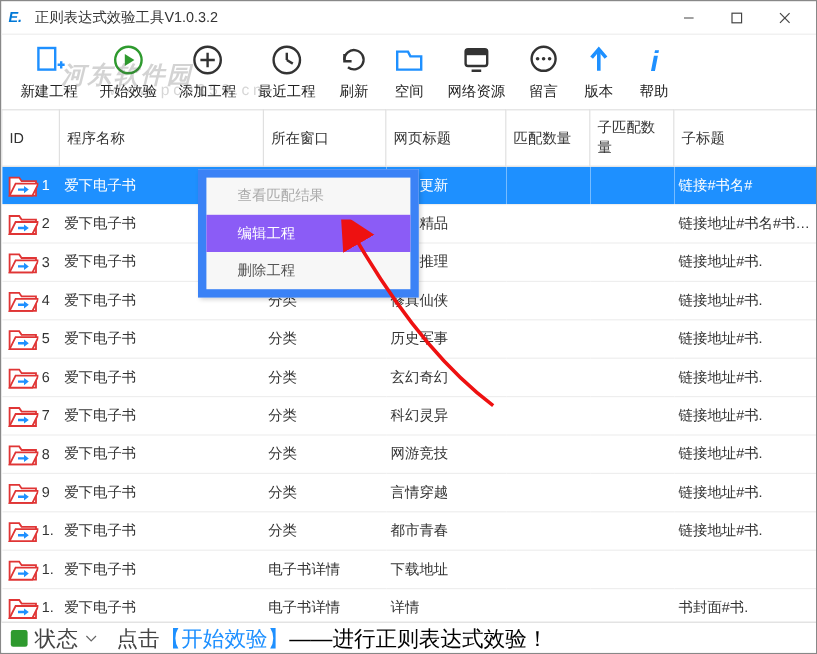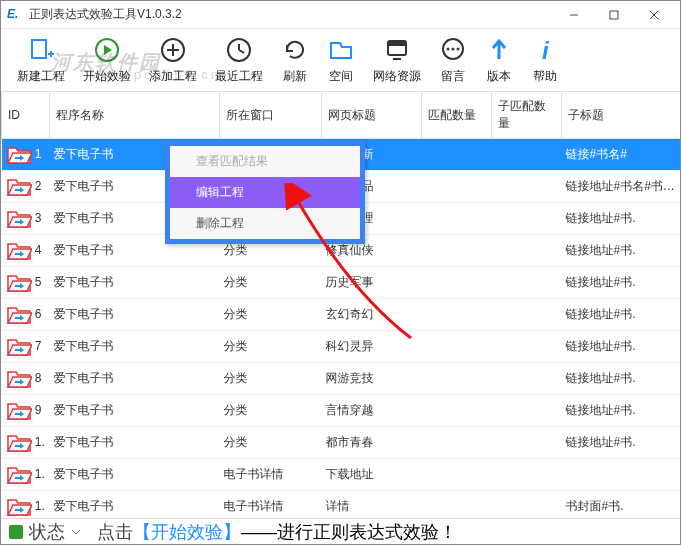--- a/index.html
+++ b/index.html
@@ -23,21 +23,21 @@
 .row-icon { display: inline-flex; vertical-align: middle; }
 .folder-svg { width: 26px; height: 22px; }
 .col-id { width: 48px; }
 .col-name { width: 170px; }
 .col-win { width: 102px; }
 .col-title { width: 100px; }
 .col-match { width: 70px; }
 .col-sub { width: 70px; }
 .col-subt { width: 120px; }
 
-.ctx-menu { position: absolute; top: 140px; left: 164px; width: 200px; background: #f7f7f7; border: 5px solid #3b82f6; box-shadow: 2px 2px 4px rgba(0,0,0,.2); font-size: 12px; z-index: 10; }
+.ctx-menu { position: absolute; top: 140px; left: 164px; width: 184px; background: #f7f7f7; border: 7px solid #3b82f6; box-shadow: 2px 2px 4px rgba(0,0,0,.2); font-size: 12px; z-index: 10; }
 .ctx-item { padding: 7px 26px; color: #555; }
 .ctx-item.disabled { color: #aaa; }
 .ctx-item.hover { background: #8b5cf6; color: #fff; }
 
 .arrow { position: absolute; top: 182px; left: 280px; z-index: 11; pointer-events: none; }
 
 .statusbar { position: absolute; left: 0; right: 0; bottom: 0; height: 26px; display: flex; align-items: center; font-size: 18px; background: #fff; border-top: 1px solid #ddd; }
 .status-flag { width: 14px; height: 14px; background: #2e9a2e; border-radius: 2px; margin: 0 6px 0 8px; }
 .status-text { color: #444; }
 .status-link { color: #1e90ff; }

